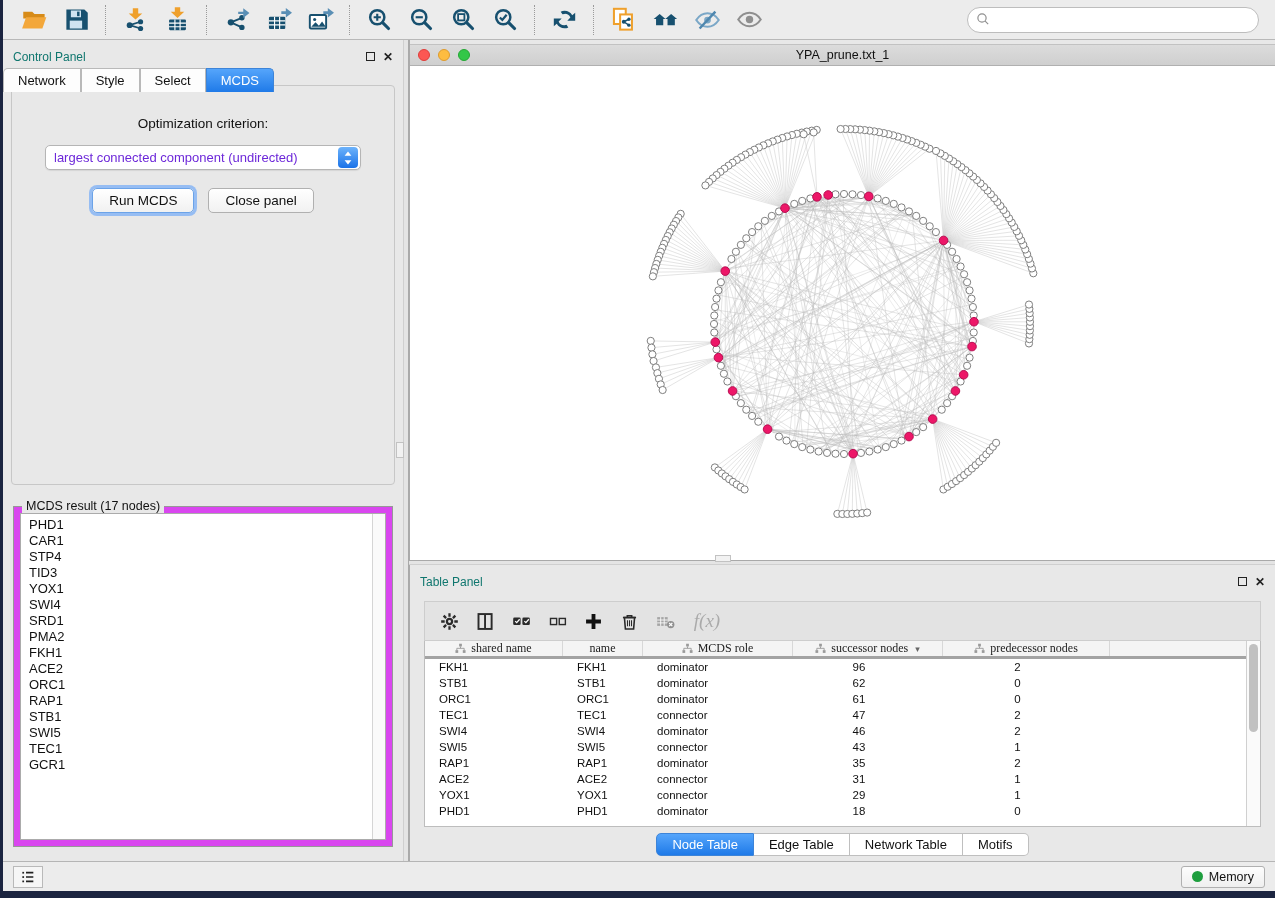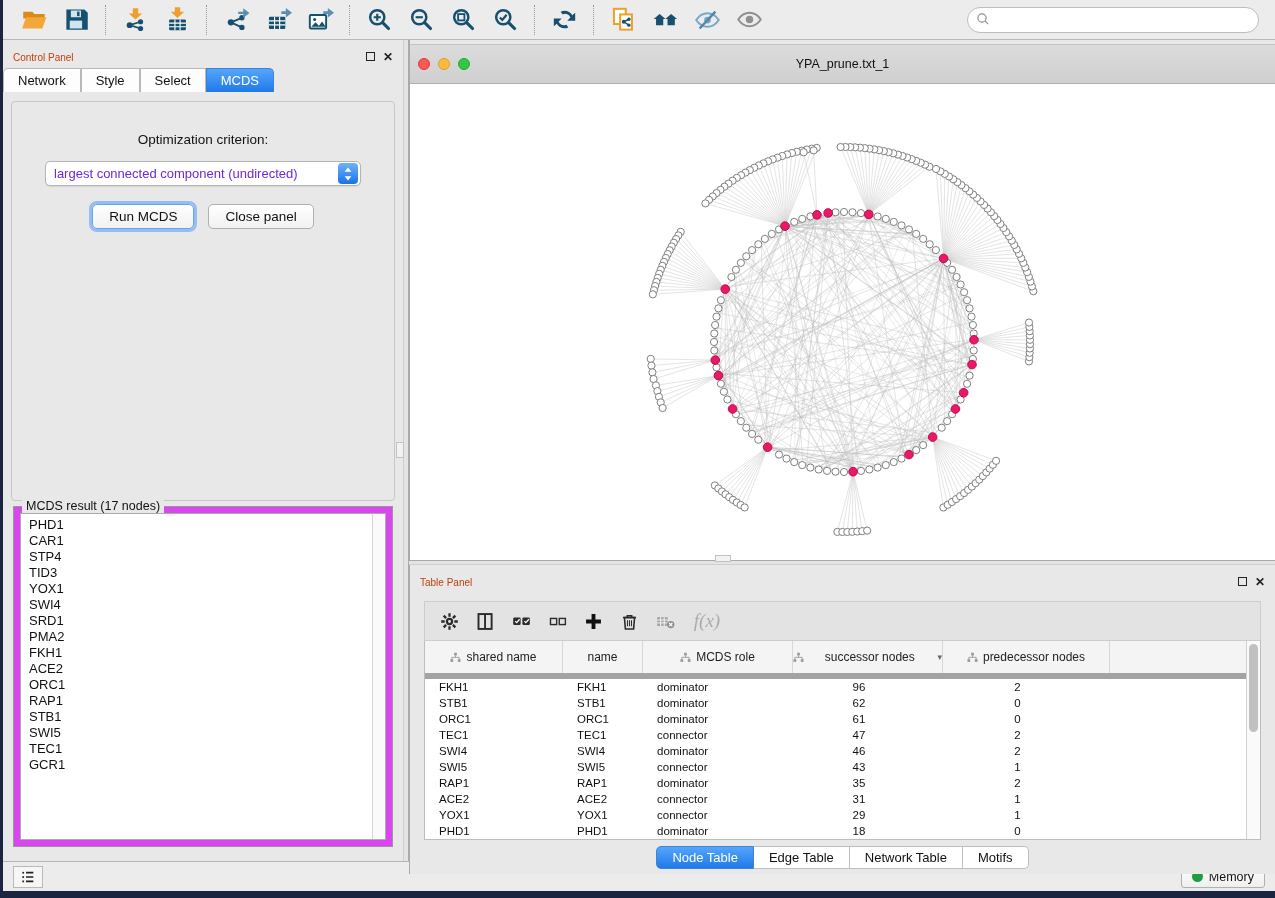--- a/index.html
+++ b/index.html
@@ -18,51 +18,51 @@
   .search-icon { position:absolute; left:9px; top:5px; width:15px; height:15px; }
 
   
   .main { flex:1 1 auto; display:flex; min-height:0; }
   .vsplit { width:6px; background:#e4e4e4; border-left:1px solid #cfcfcf; border-right:1px solid #a9a9a9; position:relative; flex:0 0 auto; }
   .vsplit-handle { position:absolute; left:-8px; top:402px; width:8px; height:16px; background:#f2f2f2; border:1px solid #c2c2c2; }
 
   
   .control-panel { width:400px; flex:0 0 auto; background:#e8e8e8; position:relative; padding-top:6px; }
   .panel-titlebar { height:22px; display:flex; align-items:center; padding:0 10px; }
-  .panel-title { font-size:10px; color:#c2410c; }
+  .panel-title { font-size:12px; color:#0f766e; }
   .panel-wbtns { margin-left:auto; display:flex; gap:8px; align-items:center; }
   .wbtn { font-size:12px; color:#222; cursor:pointer; line-height:1; }
   .float-glyph { width:9px; height:9px; border:1.4px solid #222; display:inline-block; }
 
   .cp-tabs { display:flex; justify-content:flex-start; position:relative; z-index:2; }
   .cp-tab { font-size:13px; padding:4px 14px; background:#fdfdfd; border:1px solid #b9b9b9; border-bottom:none; color:#111; cursor:pointer; }
   .cp-tab:first-child { border-top-left-radius:5px; }
   .cp-tab:last-child { border-top-right-radius:5px; }
   .cp-tab.active { background:linear-gradient(#55a5fb,#1f7ae8); color:#fff; border-color:#3d84d8; }
 
-  .cp-body { position:absolute; left:8px; right:8px; top:62px; height:400px; border:1px solid #c7c7c7; border-radius:4px; background:#e8e8e8; margin-top:-1px; padding-top:30px; }
+  .cp-body { position:absolute; left:8px; right:8px; top:46px; height:400px; border:1px solid #c7c7c7; border-radius:4px; background:#e8e8e8; margin-top:-1px; padding-top:30px; }
   .opt-label { text-align:center; font-size:13.5px; color:#111; margin-bottom:14px; }
   .combo { width:316px; margin:0 auto; height:25px; background:#fff; border:1px solid #b5b5b5; border-radius:5px; display:flex; align-items:center; position:relative; cursor:pointer; box-shadow:0 1px 1px rgba(0,0,0,.08); }
   .combo-text { flex:1; font-size:13px; color:#6d28d9; padding:0 8px; white-space:nowrap; }
   .combo-step { width:20px; height:21px; margin-right:2px; border-radius:4px; background:linear-gradient(#6db3fb,#1a72e8); display:flex; align-items:center; justify-content:center; }
   .btn-row { display:flex; justify-content:center; gap:14px; margin-top:18px; }
   .push-btn { font-size:13.5px; color:#111; background:linear-gradient(#ffffff,#f1f1f1); border:1px solid #b0b0b0; border-radius:5px; padding:4px 16px; cursor:pointer; }
   .push-btn.focused { box-shadow:0 0 0 3px rgba(95,160,250,.6); border-color:#6ba3e8; }
 
   .mcds-box { position:absolute; left:10px; right:10px; top:466px; bottom:14px; border:1px solid #979797; background:#d946ef; }
   .mcds-legend { position:absolute; top:-8px; left:8px; background:#e8e8e8; padding:0 4px; font-size:12.5px; color:#111; }
   .mcds-list { position:absolute; inset:6px 6px 6px 6px; background:#fff; border:1px solid #ababab; overflow:hidden; display:flex; }
   .mcds-items { flex:1; padding:3px 0 0 8px; }
   .mcds-item { font-size:13px; line-height:16px; color:#111; }
   .mcds-scroll { width:13px; border-left:1px solid #d5d5d5; background:#fafafa; }
 
   
   .right-col { flex:1 1 auto; display:flex; flex-direction:column; min-width:0; background:#e8e8e8; }
   .net-frame { height:520px; flex:0 0 auto; display:flex; flex-direction:column; border-left:1px solid #aaa; position:relative; }
-  .net-titlebar { height:40px; margin-top:4px; background:linear-gradient(#dcdcdc,#cfcfcf); border-top:1px solid #c2c2c2; border-bottom:1px solid #b0b0b0; display:flex; align-items:center; padding:0 8px; position:relative; }
+  .net-titlebar { height:22px; margin-top:4px; background:linear-gradient(#dcdcdc,#cfcfcf); border-top:1px solid #c2c2c2; border-bottom:1px solid #b0b0b0; display:flex; align-items:center; padding:0 8px; position:relative; }
   .traffic { display:flex; gap:8px; }
   .light { width:12px; height:12px; border-radius:50%; }
   .light.red { background:#fc5753; border:.5px solid #df3d3a; }
   .light.yellow { background:#fdbc40; border:.5px solid #de9b2d; }
   .light.green { background:#33c748; border:.5px solid #24a734; }
   .net-title { position:absolute; left:0; right:0; text-align:center; font-size:12.5px; color:#111; }
   .net-canvas { flex:1; background:#fff; position:relative; overflow:hidden; }
   .net-canvas svg { display:block; }
 
   .hsplit { height:5px; background:#e4e4e4; border-top:1px solid #a9a9a9; border-bottom:1px solid #cfcfcf; position:relative; flex:0 0 auto; }
@@ -71,21 +71,21 @@
   
   .table-panel { flex:1 1 auto; background:#e8e8e8; border-left:1px solid #aaa; display:flex; flex-direction:column; position:relative; padding:6px 0 0 0; }
   .tp-toolbar { margin:8px 14px 0 14px; height:40px; background:#e3e3e3; border:1px solid #cdcdcd; display:flex; align-items:center; gap:4px; padding:0 8px; }
   .tp-btn { width:32px; height:32px; border:none; background:transparent; display:flex; align-items:center; justify-content:center; cursor:pointer; }
   .tp-btn svg { width:21px; height:21px; }
   .tp-btn.disabled { opacity:.95; cursor:default; }
   .fx-glyph { font-family:"Liberation Serif", serif; font-style:italic; font-size:19px; color:#a8a8a8; }
 
   .table-wrap { margin:0 14px; flex:1; background:#fff; border:1px solid #bdbdbd; border-top:none; display:flex; min-height:0; position:relative; }
   .tbl { flex:1; min-width:0; }
-  .tbl-header { display:flex; height:38px; background:#f4f4f4; border-bottom:6px solid #a3a3a3; }
+  .tbl-header { display:flex; height:18px; background:#f4f4f4; border-bottom:3px solid #a3a3a3;font-family:Liberation Serif, serif; }
   .th { display:flex; align-items:center; justify-content:center; gap:5px; font-size:12px; color:#222; border-right:1px solid #d8d8d8; position:relative; overflow:hidden; }
   .th .sort { font-size:9px; color:#666; margin-left:2px; }
   .tbl-rows { }
   .tr { display:flex; height:16px; align-items:center; }
   .td { font-size:11.5px; color:#111; overflow:hidden; white-space:nowrap; }
   .td.text { padding-left:14px; }
   .td.num { text-align:center; padding-right:18px; }
   .tbl-vscroll { width:14px; border-left:1px solid #d0d0d0; background:#fafafa; position:relative; flex:0 0 auto; }
   .tbl-thumb { position:absolute; left:2px; right:2px; top:3px; height:88px; border-radius:5px; background:#c1c1c1; }
 
@@ -1070,21 +1070,21 @@
                 </div>
                 <div class="th" style="width: 150px;">
                   <svg width="11" height="11" viewBox="0 0 12 12">
                     <rect x="4.5" y="0.8" width="3" height="3" fill="#9a9a9a"></rect>
                     <rect x="0.5" y="7.8" width="3" height="3" fill="#9a9a9a"></rect>
                     <rect x="8.5" y="7.8" width="3" height="3" fill="#9a9a9a"></rect>
                     <path d="M6 3.8v2M2 7.8V5.8h8v2" stroke="#9a9a9a" fill="none"></path>
                   </svg>
                   <span>MCDS role</span>
                 </div>
-                <div class="th" style="width: 150px; justify-content: space-between;">
+                <div class="th" style="width: 150px;">
                   <svg width="11" height="11" viewBox="0 0 12 12">
                     <rect x="4.5" y="0.8" width="3" height="3" fill="#9a9a9a"></rect>
                     <rect x="0.5" y="7.8" width="3" height="3" fill="#9a9a9a"></rect>
                     <rect x="8.5" y="7.8" width="3" height="3" fill="#9a9a9a"></rect>
                     <path d="M6 3.8v2M2 7.8V5.8h8v2" stroke="#9a9a9a" fill="none"></path>
                   </svg>
                   <span>successor nodes</span>
                   <span class="sort">▾</span>
                 </div>
                 <div class="th" style="width: 167px;">

